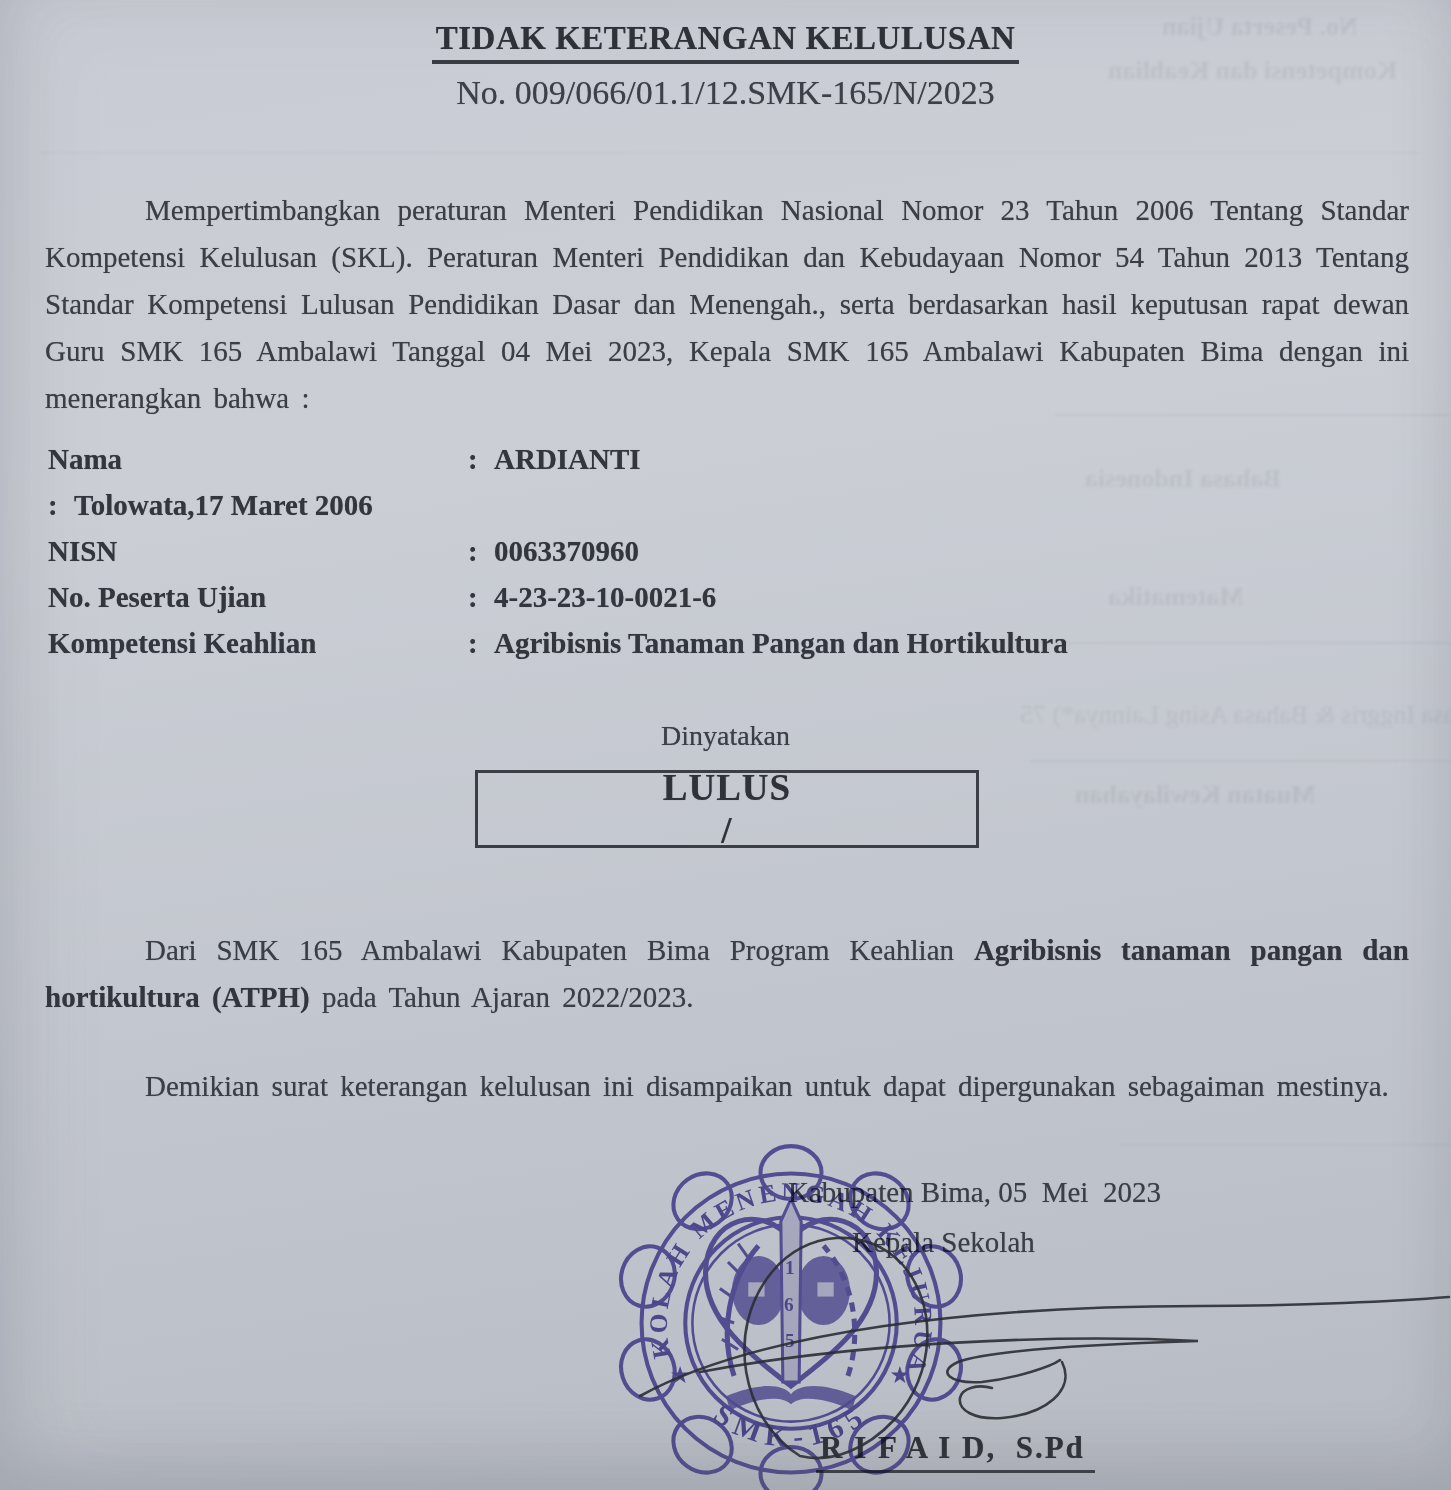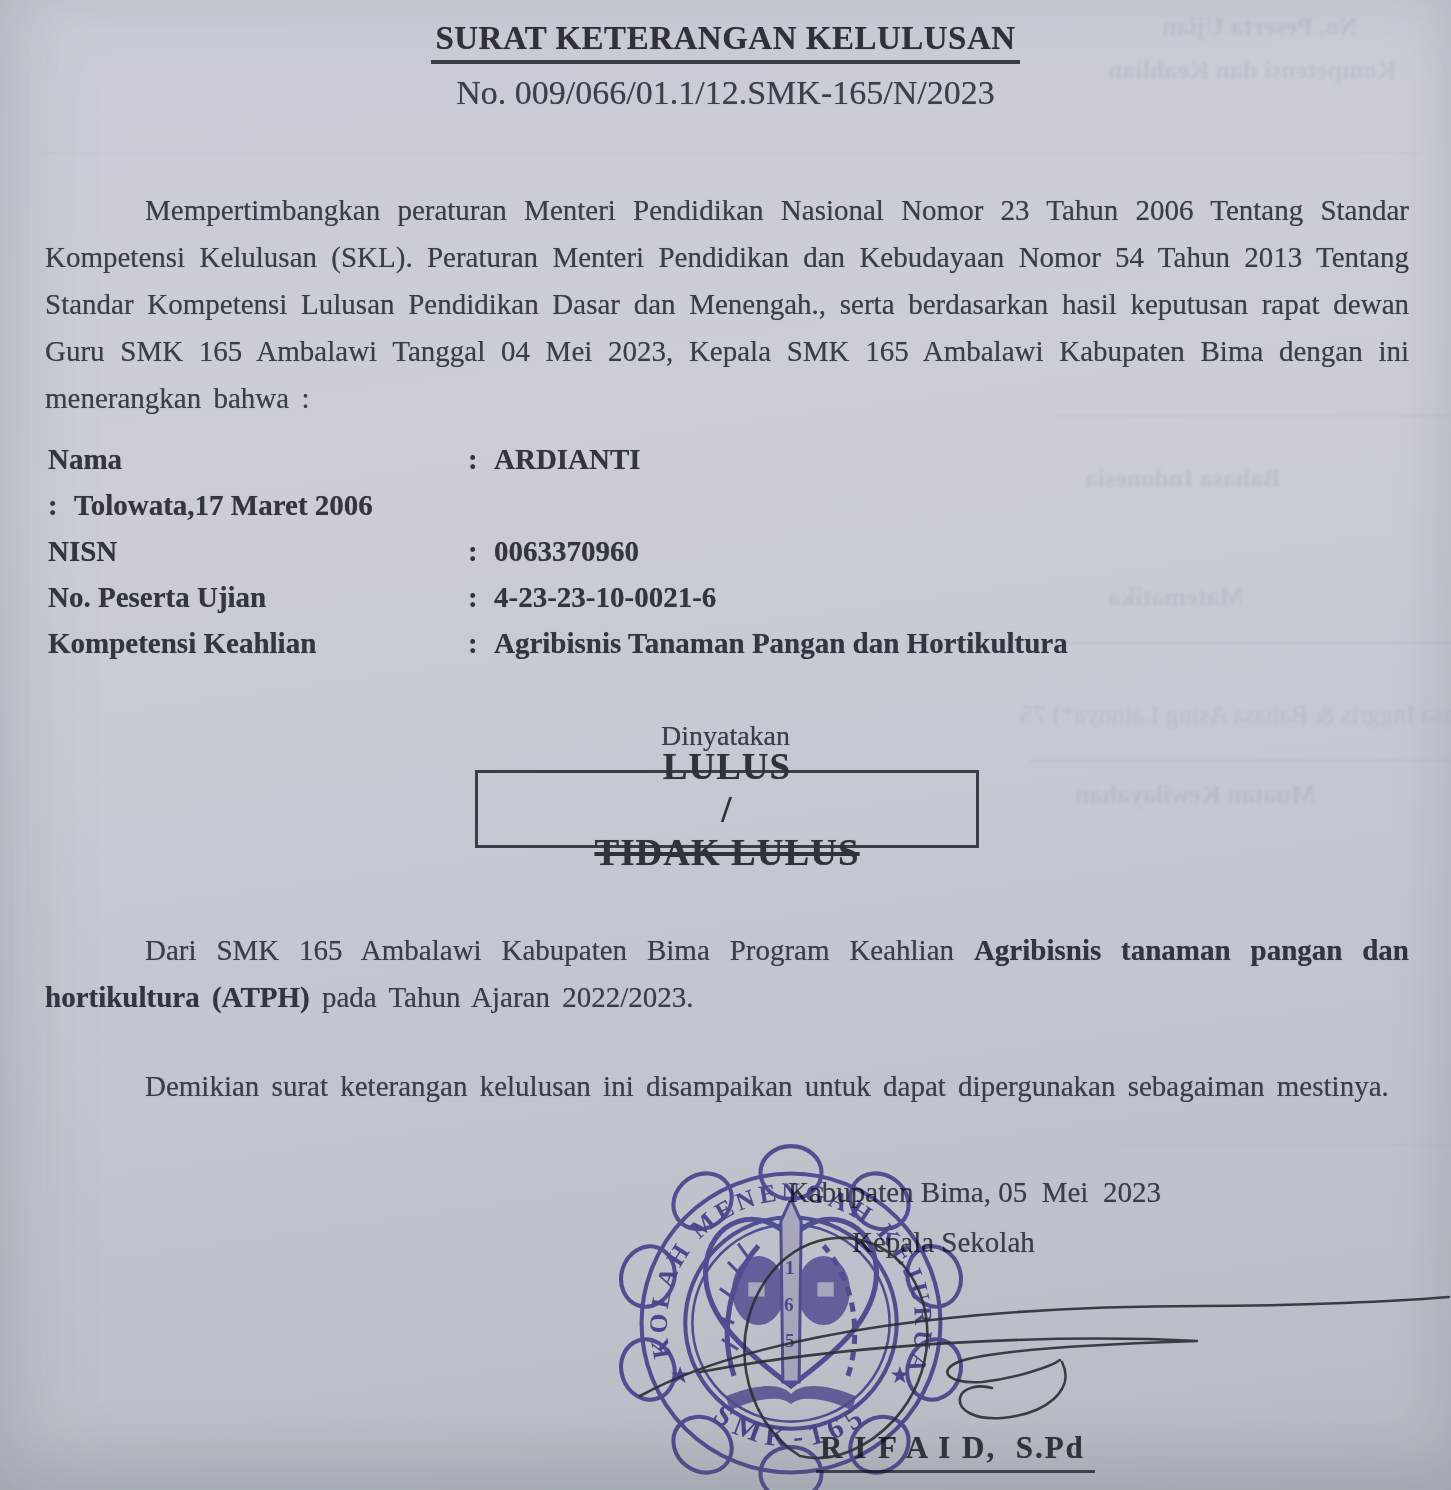--- a/index.html
+++ b/index.html
@@ -78,21 +78,21 @@
   <span class="ghost g4">Matematika</span>
   <span class="ghost g5">Bahasa Inggris &amp; Bahasa Asing Lainnya*)   75</span>
   <span class="ghost g6">Muatan Kewilayahan</span>
   <div class="bleed-line bl1"></div>
   <div class="bleed-line bl2"></div>
   <div class="bleed-line bl3"></div>
   <div class="bleed-line bl4"></div>
   <div class="bleed-line bl5"></div>
 
   <div class="title-wrap">
-    <span class="title soft">SURAT KETERANGAN KELULUSAN</span>
+    <span class="title soft">TIDAK KETERANGAN KELULUSAN</span>
   </div>
   <div class="doc-number soft">No. 009/066/01.1/12.SMK-165/N/2023</div>
 
   <p class="para p1 soft">Mempertimbangkan peraturan Menteri Pendidikan Nasional Nomor 23 Tahun 2006 Tentang Standar Kompetensi Kelulusan (SKL). Peraturan Menteri Pendidikan dan Kebudayaan Nomor 54 Tahun 2013 Tentang Standar Kompetensi Lulusan Pendidikan  Dasar dan Menengah., serta berdasarkan hasil keputusan  rapat dewan  Guru SMK 165 Ambalawi Tanggal 04 Mei 2023, Kepala SMK 165 Ambalawi Kabupaten Bima dengan ini menerangkan bahwa :</p>
 
   <div class="fields">
     <div class="field-row">
       <span class="field-label soft">Nama</span>
       <span class="field-colon soft">:</span>
       <span class="field-value soft">ARDIANTI</span>
@@ -115,21 +115,20 @@
       <span class="field-label soft">Kompetensi Keahlian</span>
       <span class="field-colon soft">:</span>
       <span class="field-value soft">Agribisnis Tanaman Pangan dan Hortikultura</span>
     </div>
   </div>
 
   <div class="declared soft">Dinyatakan</div>
   <div class="status-box soft">
     <span>LULUS</span>
       <span>/</span>
-      <span class="fail">TIDAK LULUS</span>
   </div>
 
   <p class="para p2 soft"><span>Dari SMK 165 Ambalawi Kabupaten Bima Program Keahlian  </span><span class="bold-inline">Agribisnis tanaman pangan dan hortikultura (ATPH)</span><span>  pada Tahun  Ajaran 2022/2023.</span></p>
 
   <p class="para p3 soft">Demikian surat keterangan kelulusan ini disampaikan untuk dapat dipergunakan sebagaiman mestinya.</p>
 
   <div class="place-date soft">Kabupaten Bima, 05  Mei  2023</div>
   <div class="role soft">Kepala Sekolah</div>
   <div class="sig-name soft">R I F A I D,  S.Pd</div>
 

